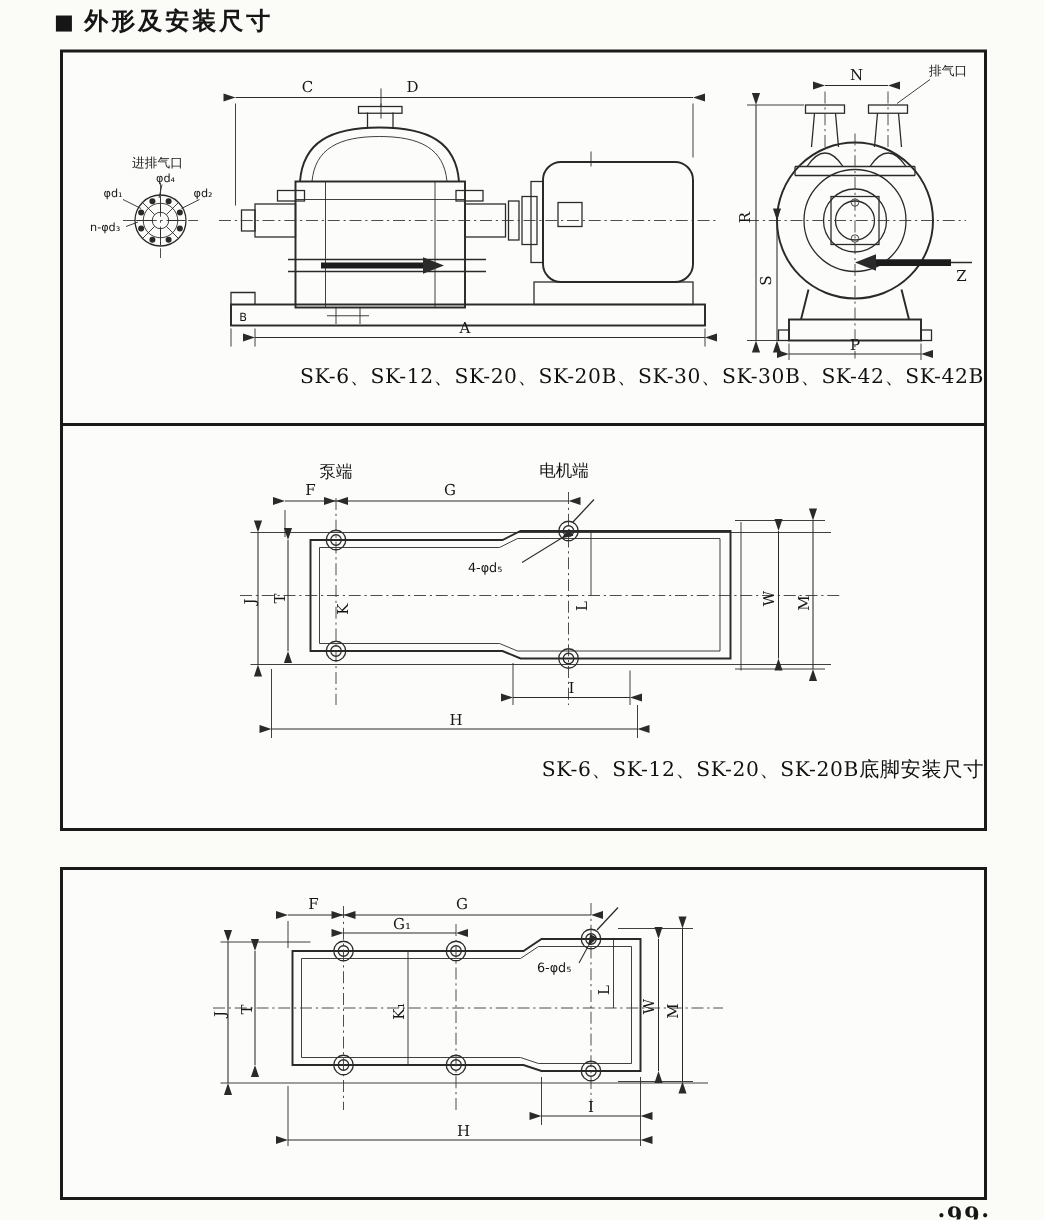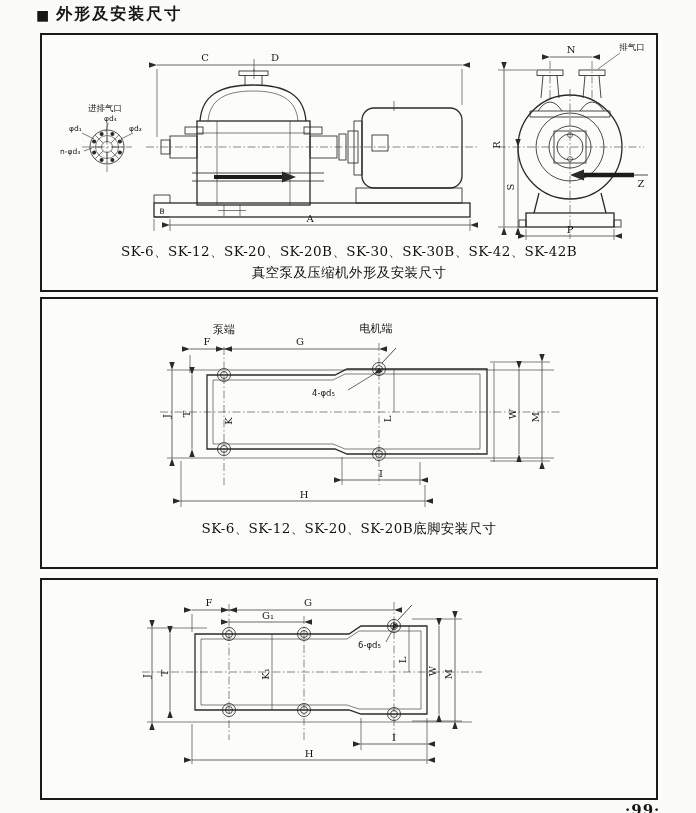--- a/index.html
+++ b/index.html
@@ -3,24 +3,24 @@
 <meta charset="utf-8">
 <style>
   html,body{margin:0;padding:0;}
   .page{position:relative;width:696px;height:813px;background:#fbfbf8;overflow:hidden;
         font-family:"DejaVu Serif",serif;color:#161616;}
   .header{position:absolute;left:36px;top:4px;display:flex;align-items:center;}
   .header .bullet{font-size:14px;line-height:1;margin-right:7px;font-family:"DejaVu Sans",sans-serif;}
   .header .htext{font-size:16px;font-weight:bold;letter-spacing:2px;font-family:"DejaVu Sans",sans-serif;text-align:center;}
   .panel{position:absolute;left:40px;width:614px;border:2px solid #1a1a1a;background:#fcfcfa;}
   .p1{top:33px;height:255px;}
-  .p2{top:297px;height:268px;}
+  .p2{top:282px;height:268px;}
   .p3{top:578px;height:218px;}
   .panel svg{display:block;}
-  .cap{position:absolute;left:0;right:0;text-align:center;font-size:13.5px;letter-spacing:0.4px;
+  .cap{position:absolute;left:0;right:0;text-align:right;font-size:13.5px;letter-spacing:0.4px;
        color:#111;line-height:21px;font-weight:500;}
   .p1 .cap{top:206px;}
   .p2 .cap{top:218px;line-height:22px;}
   .p3 .cap{top:184px;}
   .pageno{position:absolute;left:625px;top:801px;font-size:15px;font-weight:bold;letter-spacing:1px;}
   
   .s1{stroke:#2a2a2a;stroke-width:1.3;fill:none;}
   .s2{stroke:#2a2a2a;stroke-width:0.85;fill:none;}
   .s3{stroke:#2a2a2a;stroke-width:0.6;fill:none;}
   .cl{stroke:#3a3a3a;stroke-width:0.6;fill:none;stroke-dasharray:8 2.5 1.5 2.5;}
@@ -199,21 +199,20 @@
         <text class="t" x="528" y="198" text-anchor="middle">P</text>
 
         <line x1="542" y1="140" x2="592" y2="140" stroke="#1c1c1c" stroke-width="4.5"></line>
         <polygon class="ah" points="542,134.5 528,140 542,145.5"></polygon>
         <line class="s2" x1="592" y1="140" x2="606" y2="140"></line>
         <text class="t" x="599" y="152" text-anchor="middle">Z</text>
       </g>
     </svg>
     <div class="cap">
       <div>SK-6、SK-12、SK-20、SK-20B、SK-30、SK-30B、SK-42、SK-42B</div>
-      <div>真空泵及压缩机外形及安装尺寸</div>
     </div>
   </div>
 
   <div class="panel p2">
     <svg width="614" height="216" viewBox="0 0 614 216">
       <defs>
         <marker id="m2" viewBox="-1 -3 10 6" refX="0" refY="0" markerWidth="10" markerHeight="6" orient="auto-start-reverse" markerUnits="userSpaceOnUse">
           <path d="M0,0 L8,2.7 L8,-2.7 Z" fill="#2a2a2a"></path>
         </marker>
       </defs>

